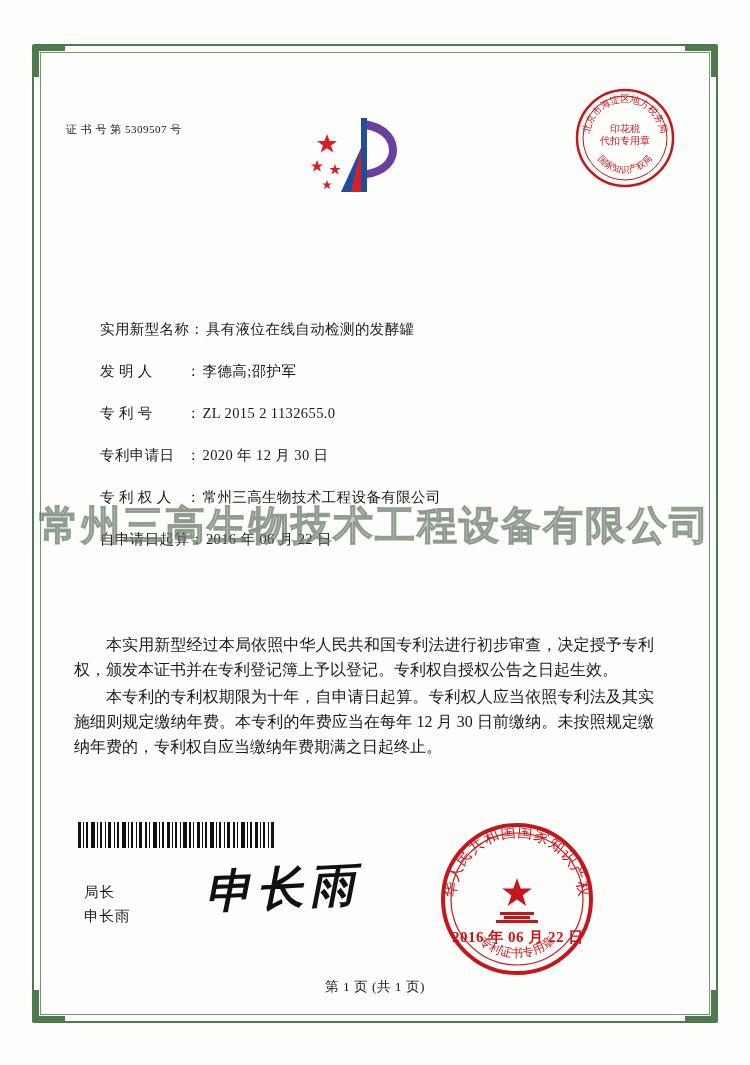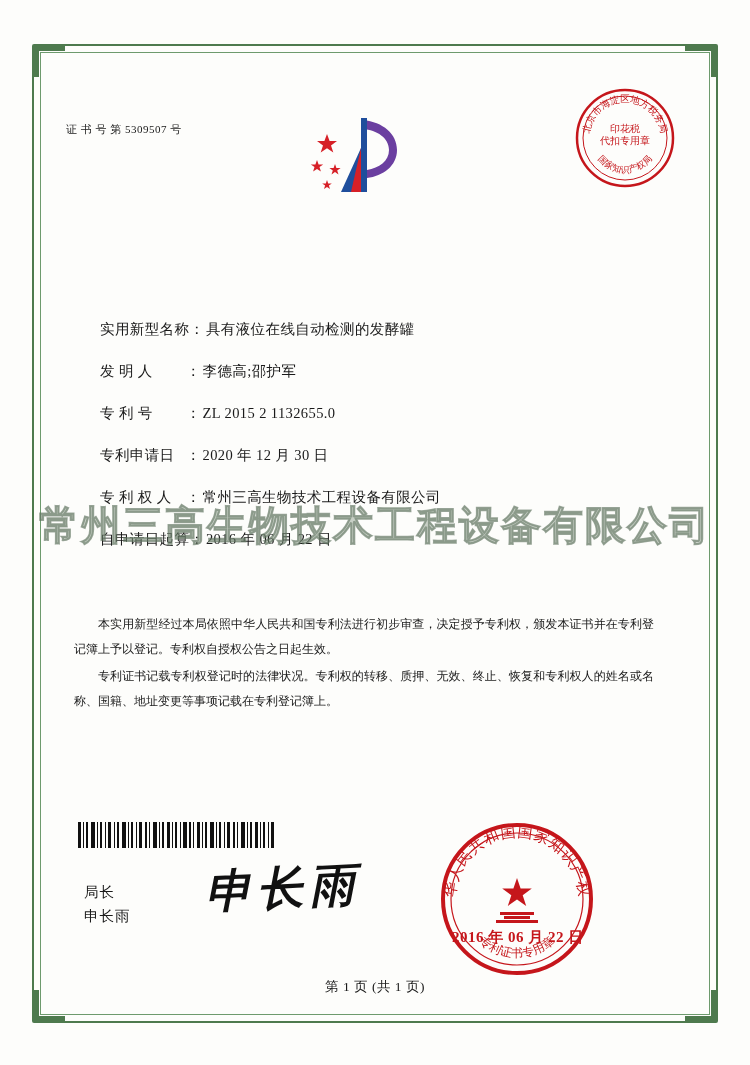--- a/index.html
+++ b/index.html
@@ -100,23 +100,23 @@
     letter-spacing: .4px;
     margin-left: 28px;
   }
   .field-sep { margin: 0 2px 0 0; }
   .field-value { letter-spacing: .4px; }
 
   
   .body-text {
     position: absolute;
     left: 74px;
-    top: 612px;
+    top: 632px;
     width: 580px;
-    font-size: 12px;
+    font-size: 16px;
     line-height: 25px;
     text-align: justify;
   }
   .body-text p {
     margin: 0 0 2px 0;
     text-indent: 2em;
   }
 
   
   .barcode {
@@ -284,21 +284,21 @@
       <span class="field-label">自申请日起算</span>
         <span class="field-sep">：</span>
         <span class="field-value">2016 年 06 月 22 日</span>
     </div>
   </div>
 
   <div class="watermark">常州三高生物技术工程设备有限公司</div>
 
   <div class="body-text">
     <p>本实用新型经过本局依照中华人民共和国专利法进行初步审查，决定授予专利权，颁发本证书并在专利登记簿上予以登记。专利权自授权公告之日起生效。</p>
-    <p>专利证书记载专利权登记时的法律状况。专利权的转移、质押、无效、终止、恢复和专利权人的姓名或名称、国籍、地址变更等事项记载在专利登记簿上。</p>
+    <p>本专利的专利权期限为十年，自申请日起算。专利权人应当依照专利法及其实施细则规定缴纳年费。本专利的年费应当在每年 12 月 30 日前缴纳。未按照规定缴纳年费的，专利权自应当缴纳年费期满之日起终止。</p>
   </div>
 
   <div class="barcode">
     <i style="left:0px;width:3px"></i>
       <i style="left:5px;width:1px"></i>
       <i style="left:8px;width:2px"></i>
     <i style="left:13px;width:4px"></i>
       <i style="left:19px;width:1px"></i>
       <i style="left:22px;width:2px"></i>
     <i style="left:27px;width:1px"></i>

